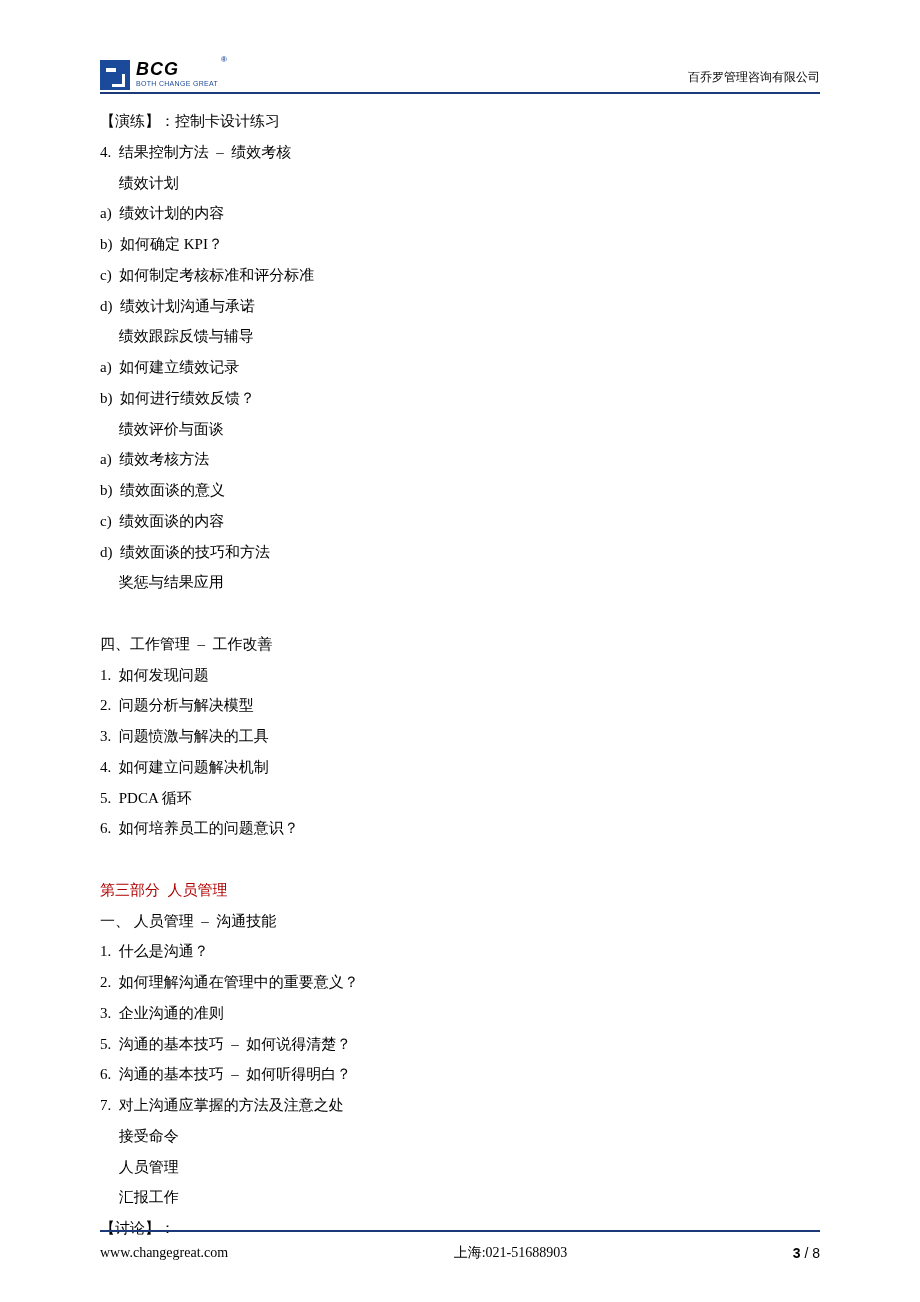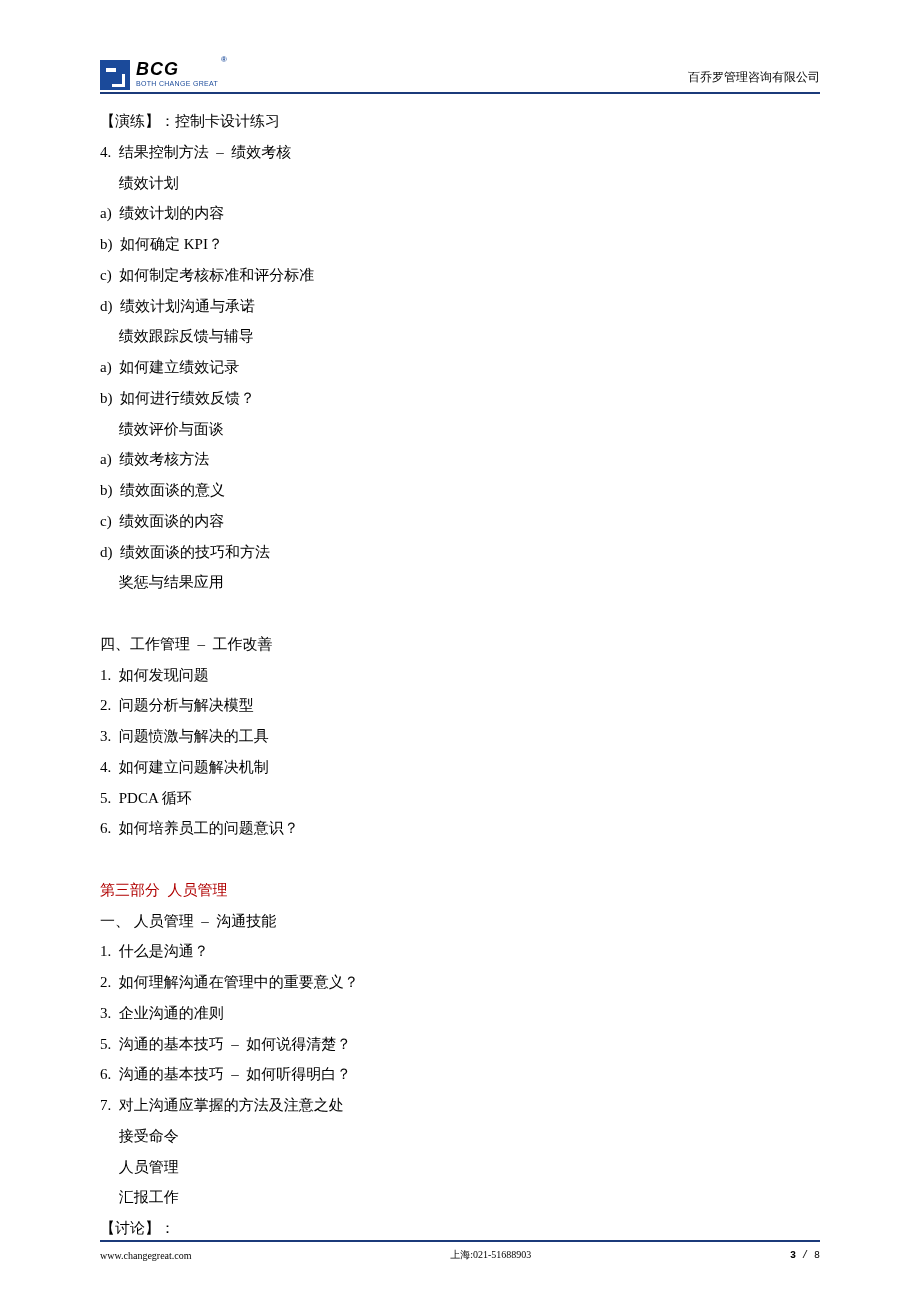--- a/index.html
+++ b/index.html
@@ -94,34 +94,34 @@
   }
   .content .red {
     color: #b00000;
   }
   .footer {
     position: absolute;
     left: 100px;
     right: 100px;
     bottom: 40px;
     border-top: 2px solid #1b3a7a;
-    padding-top: 6px;
-    font-size: 10px;
+    padding-top: 12px;
+    font-size: 14px;
     display: flex;
     justify-content: space-between;
     align-items: center;
   }
   .footer .left {
     font-family: "SimSun", serif;
   }
   .footer .center {
     font-family: "SimSun", serif;
   }
   .footer .right {
-    font-family: Liberation Mono, monospace;
+    font-family: Liberation Sans, sans-serif;
     text-align: center;
   }
   .footer .right .cur { font-weight: bold; }
 </style>
 </head>
 <body>
 
 <div class="page">
   <div class="header">
     <div class="logo">

